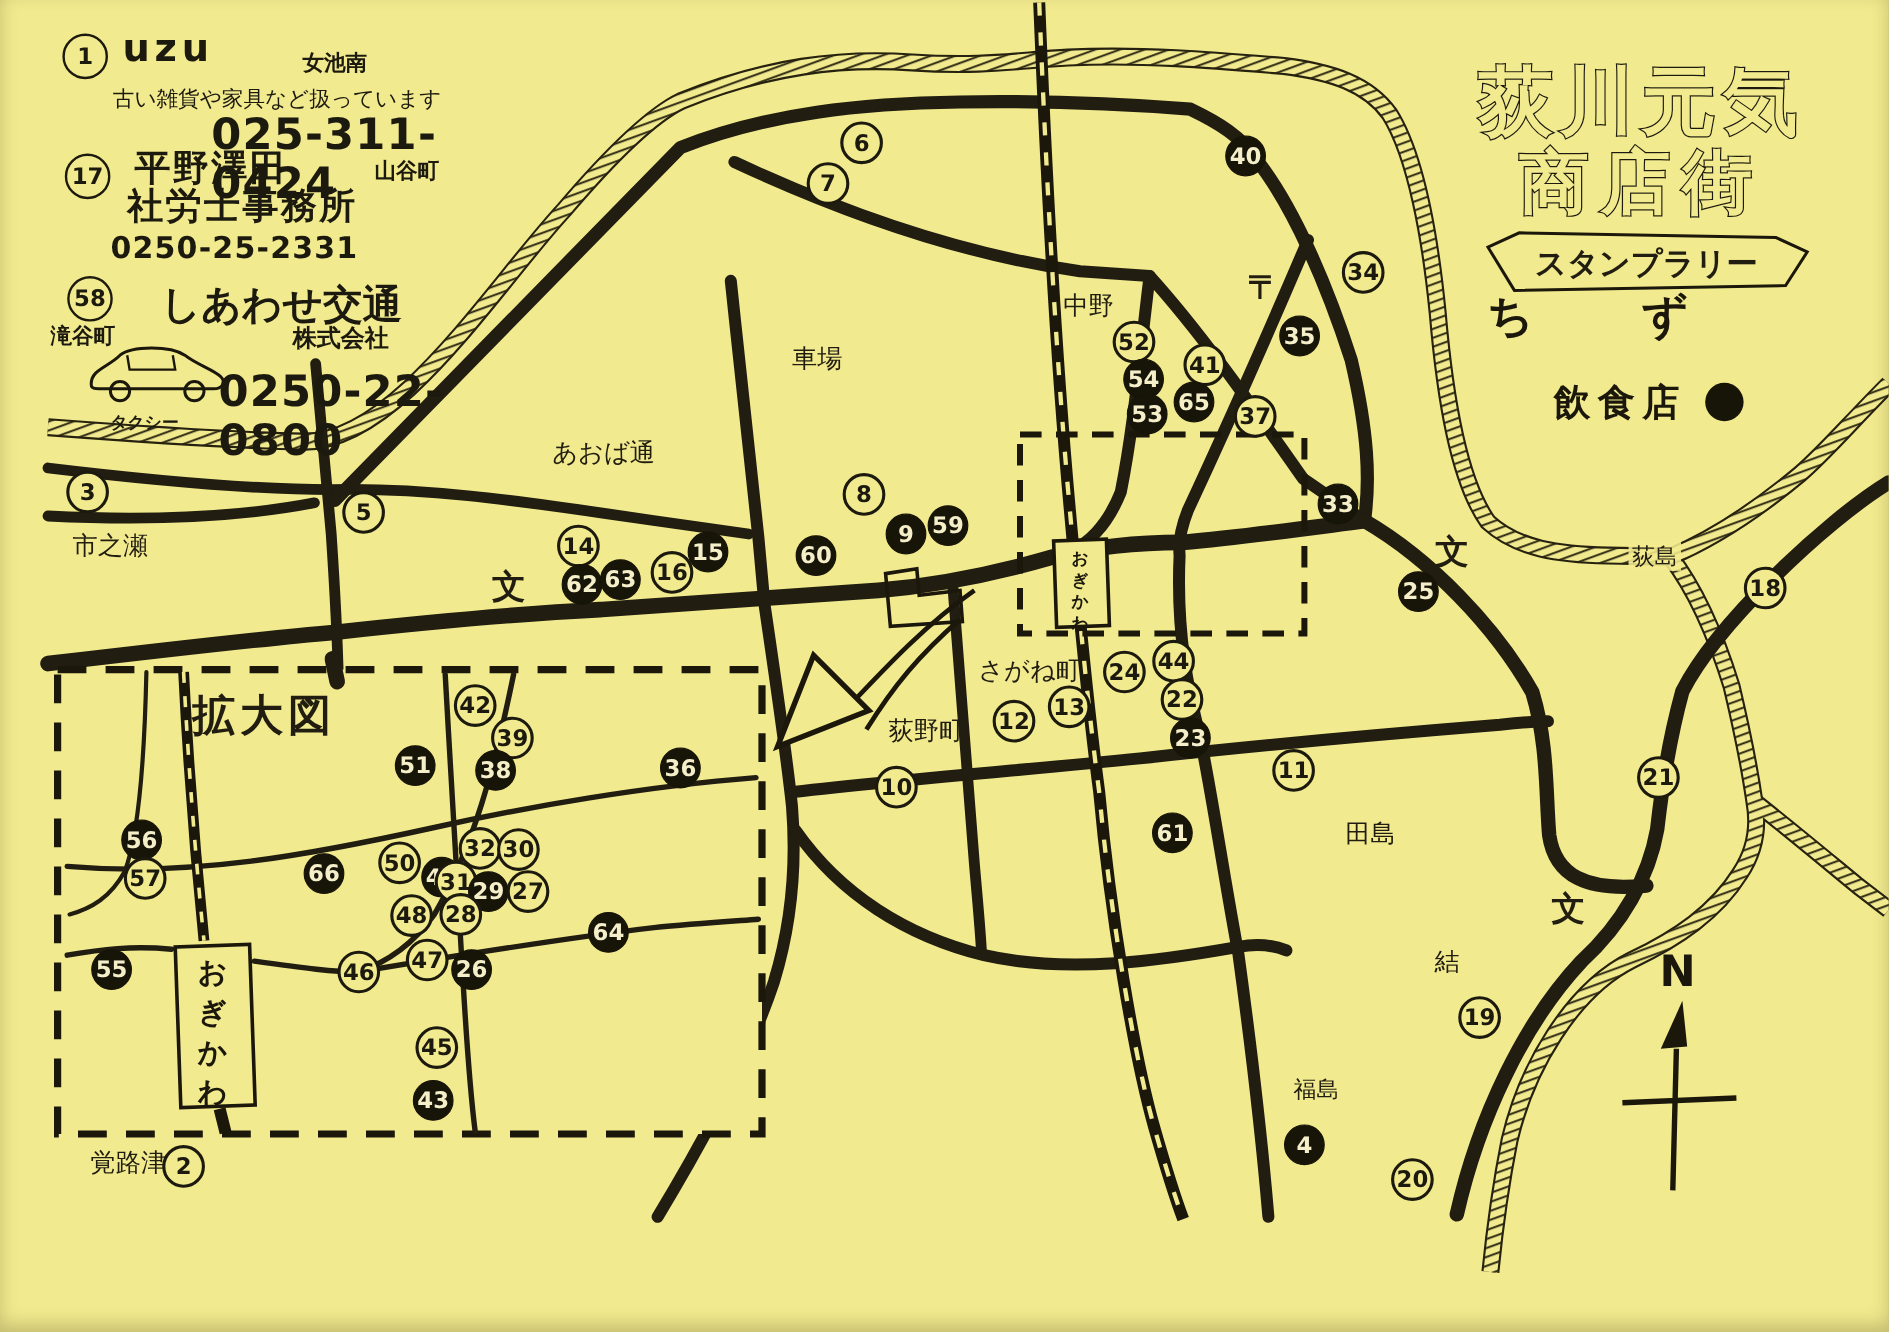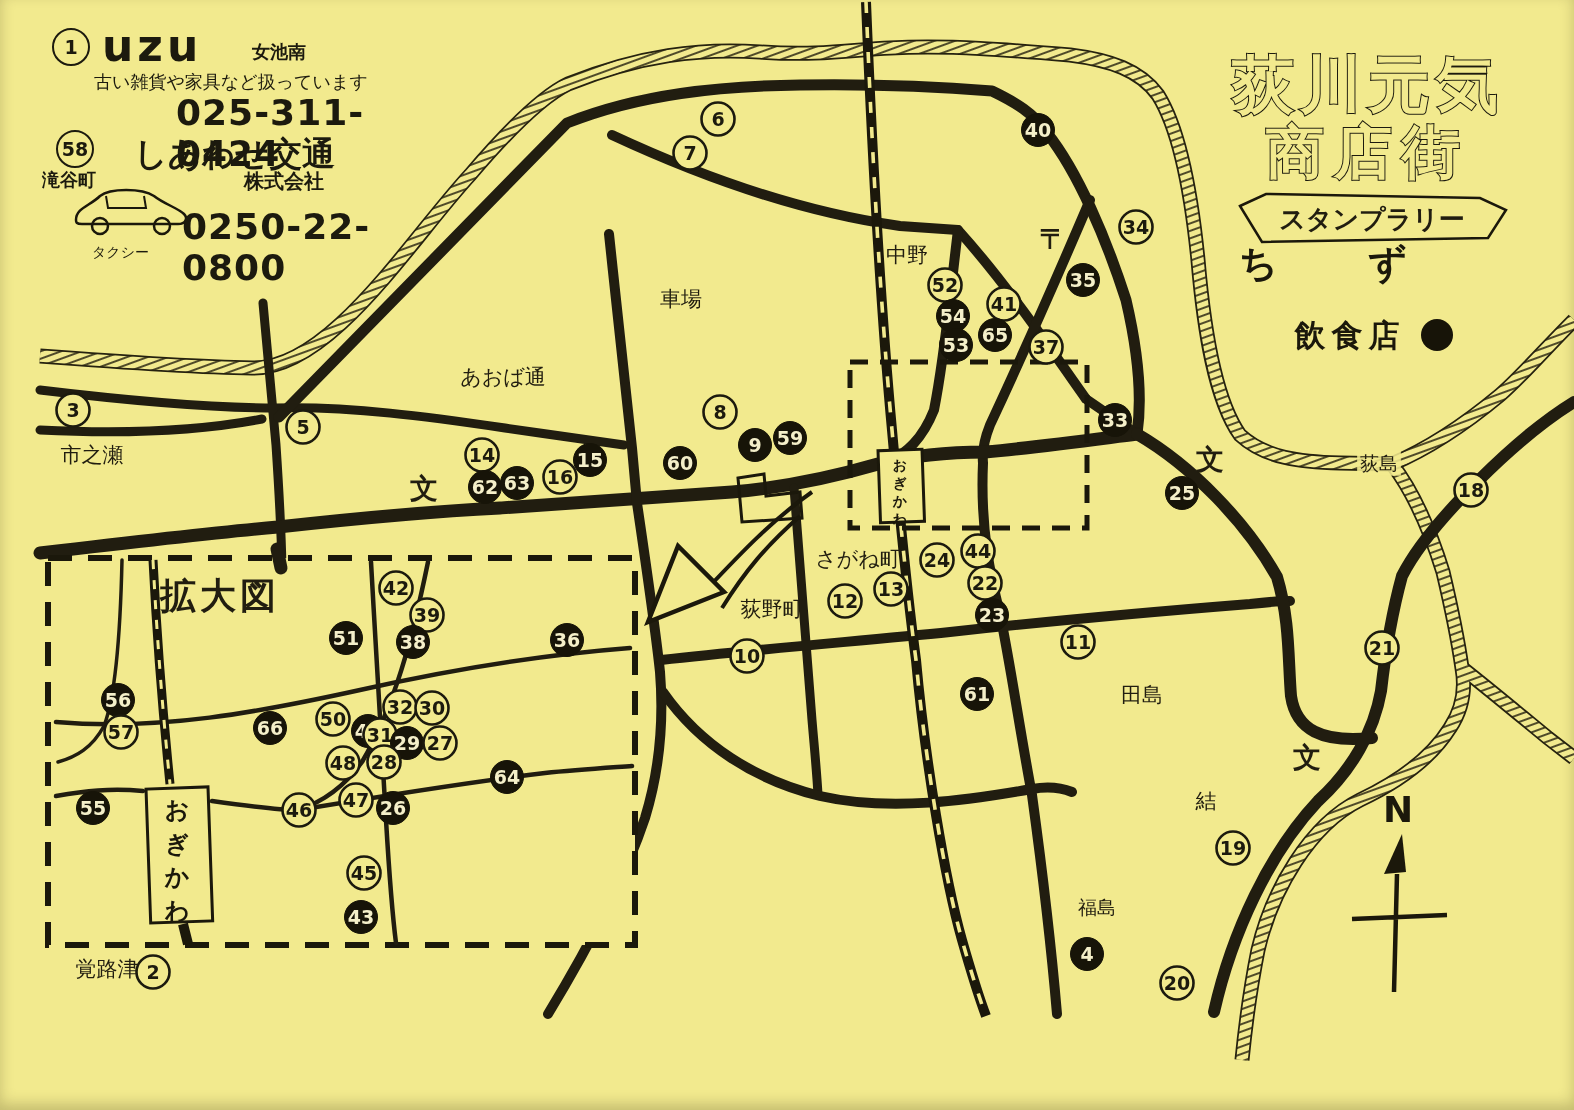--- a/index.html
+++ b/index.html
@@ -12,28 +12,28 @@
   .marker.open text{fill:#1c1a0e;}
   .marker.filled circle{fill:#171408;stroke:#171408;}
   .marker.filled text{fill:#f4efc9;}
   .maplabel{fill:#211d10;text-anchor:middle;font-family:"DejaVu Sans","Liberation Sans",sans-serif;}
   .outline-title{fill:#f2ea8e;stroke:#1c1a0e;stroke-width:2;paint-order:stroke;font-weight:bold;text-anchor:middle;}
   
   .ads{position:absolute;left:30px;top:18px;width:420px;color:#1c1a0e;}
   .ad{position:relative;}
   .cnum{display:inline-flex;align-items:center;justify-content:center;width:34px;height:34px;
         border:2.5px solid #1c1a0e;border-radius:50%;font-weight:bold;font-size:19px;background:#f2ea8e;}
-  .ad1-name{font-size:44px;font-weight:bold;letter-spacing:4px;line-height:1;}
+  .ad1-name{font-size:32px;font-weight:bold;letter-spacing:4px;line-height:1;}
   .ad-area{font-size:18px;font-weight:bold;}
   .ad-desc{font-size:18px;font-weight:normal;}
   .ad-phone{font-size:36px;font-weight:bold;letter-spacing:1px;}
   .ad2-name{font-size:30px;font-weight:bold;letter-spacing:2px;line-height:1.1;}
   .ad3-name{font-size:33px;font-weight:bold;}
   .ad3-sub{font-size:20px;font-weight:bold;}
-  .taxi-label{font-size:14px;font-weight:normal;}
+  .taxi-label{font-size:14px;font-weight:bold;}
 </style>
 </head>
 <body>
 
 <div class="page">
 
 <svg width="1574" height="1110" viewBox="0 0 1574 1110">
   <defs>
     <pattern id="hatch" width="7" height="7" patternUnits="userSpaceOnUse" patternTransform="rotate(70)">
       <rect width="7" height="7" fill="#f2ea8e"></rect>
@@ -408,20 +408,27 @@
 </svg>
 
 <div class="ads">
   <div class="ad" style="height:110px;">
     <span class="cnum" style="position:absolute;left:22px;top:10px;">1</span>
     <span class="ad1-name" style="position:absolute;left:72px;top:6px;">uzu</span>
     <span class="ad-area" style="position:absolute;left:222px;top:22px;font-family:Liberation Serif, serif;">女池南</span>
     <span class="ad-desc" style="position:absolute;left:64px;top:52px;">古い雑貨や家具など扱っています</span>
     <span class="ad-phone" style="position:absolute;left:146px;top:74px;">025-311-0424</span>
   </div>
+  <div class="ad" style="height:100px;">
+    <span class="cnum" style="position:absolute;left:24px;top:0px;">17</span>
+    <span class="ad2-name" style="position:absolute;left:82px;top:-4px;">平野澤田</span>
+    <span class="ad-area" style="position:absolute;left:282px;top:2px;">山谷町</span>
+    <span class="ad2-name" style="position:absolute;left:76px;top:28px;">社労士事務所</span>
+    <span class="ad-phone" style="position:absolute;left:62px;top:64px;font-size:25px;">0250-25-2331</span>
+  </div>
   <div class="ad" style="height:120px;">
     <span class="cnum" style="position:absolute;left:26px;top:2px;">58</span>
     <span class="ad-area" style="position:absolute;left:12px;top:40px;">滝谷町</span>
     <span class="ad3-name" style="position:absolute;left:104px;top:4px;text-align:right;">しあわせ交通</span>
     <span class="ad3-sub" style="position:absolute;left:214px;top:40px;">株式会社</span>
     <svg width="130" height="62" style="position:absolute;left:36px;top:52px;">
       <path d="M10,40 C10,28 24,26 34,16 C44,8 76,8 88,16 C98,24 112,28 118,34 C122,38 120,44 112,44 L16,44 C10,44 10,42 10,40 Z" fill="none" stroke="#1b180b" stroke-width="2.5"></path>
       <path d="M40,16 L42,28 L80,28 L78,16" fill="none" stroke="#1b180b" stroke-width="2"></path>
       <circle cx="34" cy="46" r="8" fill="none" stroke="#1b180b" stroke-width="2.5"></circle>
       <circle cx="96" cy="46" r="8" fill="none" stroke="#1b180b" stroke-width="2.5"></circle>

